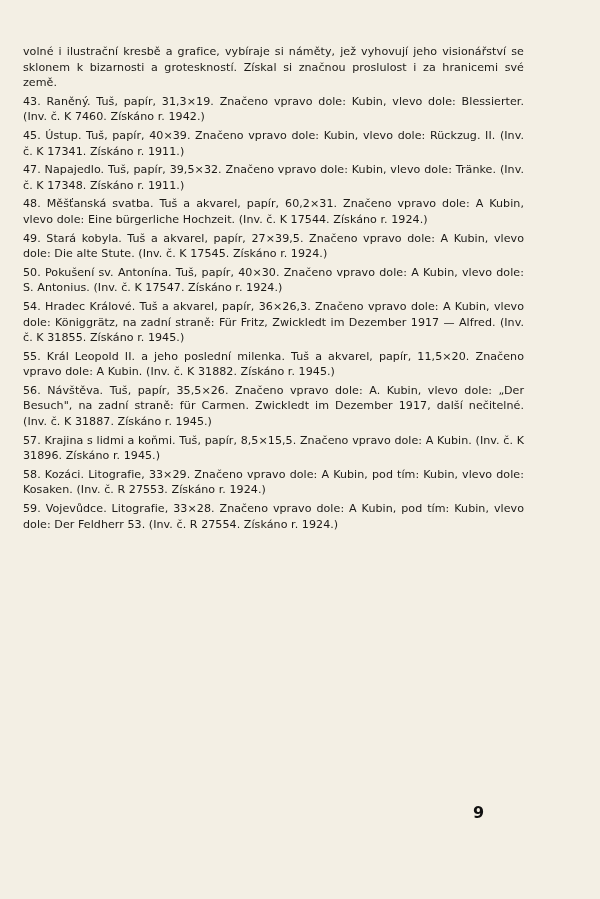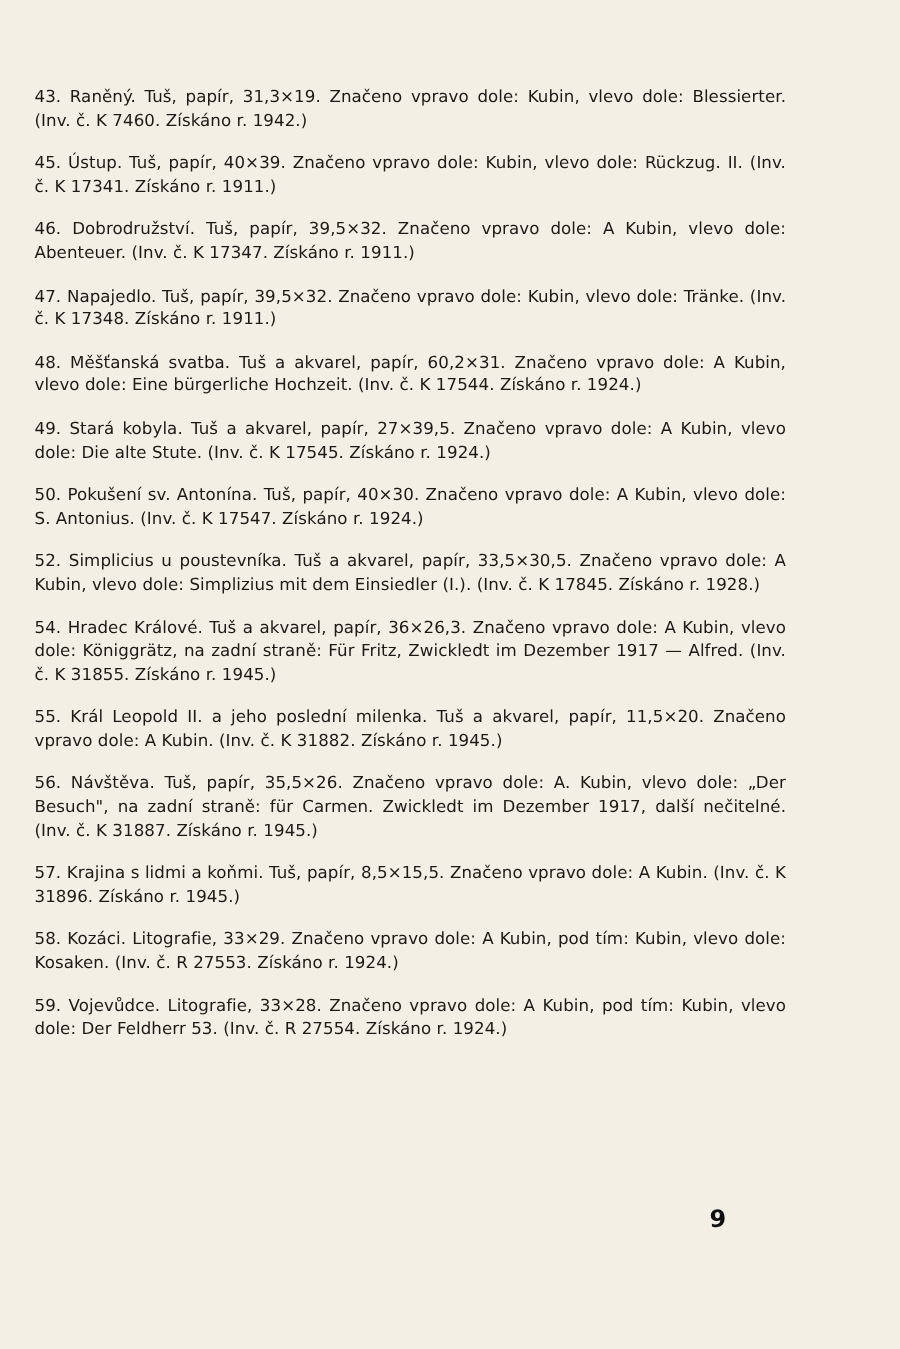--- a/index.html
+++ b/index.html
@@ -15,40 +15,39 @@
     left: 23px; top: 44px;
     width: 501px;
   }
   .intro, .entry {
     font-size: 11.1px;
     line-height: 15.6px;
     text-align: justify;
     letter-spacing: 0.05px;
     margin: 0;
   }
-  .entry { margin-top: 13px; }
+  .entry { margin-top: 3px; }
   .page-number {
     position: absolute;
     left: 473px; top: 803px;
     font-size: 16px; font-weight: bold;
     color: #111;
   }
 </style>
 </head>
 <body>
 
 <div class="page">
+  <p class="intro">volné i ilustrační kresbě a grafice, vybíraje si náměty, jež vyhovují jeho visionářství se sklonem k bizarnosti a groteskností. Získal si značnou proslulost i za hranicemi své země.</p>
   <p class="entry">43. Raněný. Tuš, papír, 31,3×19. Značeno vpravo dole: Kubin, vlevo dole: Blessierter. (Inv. č. K 7460. Získáno r. 1942.)</p>
   <p class="entry">45. Ústup. Tuš, papír, 40×39. Značeno vpravo dole: Kubin, vlevo dole: Rückzug. II. (Inv. č. K 17341. Získáno r. 1911.)</p>
-  <p class="entry">46. Dobrodružství. Tuš, papír, 39,5×32. Značeno vpravo dole: A Kubin, vlevo dole: Abenteuer. (Inv. č. K 17347. Získáno r. 1911.)</p>
   <p class="entry">47. Napajedlo. Tuš, papír, 39,5×32. Značeno vpravo dole: Kubin, vlevo dole: Tränke. (Inv. č. K 17348. Získáno r. 1911.)</p>
   <p class="entry">48. Měšťanská svatba. Tuš a akvarel, papír, 60,2×31. Značeno vpravo dole: A Kubin, vlevo dole: Eine bürgerliche Hochzeit. (Inv. č. K 17544. Získáno r. 1924.)</p>
   <p class="entry">49. Stará kobyla. Tuš a akvarel, papír, 27×39,5. Značeno vpravo dole: A Kubin, vlevo dole: Die alte Stute. (Inv. č. K 17545. Získáno r. 1924.)</p>
   <p class="entry">50. Pokušení sv. Antonína. Tuš, papír, 40×30. Značeno vpravo dole: A Kubin, vlevo dole: S. Antonius. (Inv. č. K 17547. Získáno r. 1924.)</p>
-  <p class="entry">52. Simplicius u poustevníka. Tuš a akvarel, papír, 33,5×30,5. Značeno vpravo dole: A Kubin, vlevo dole: Simplizius mit dem Einsiedler (I.). (Inv. č. K 17845. Získáno r. 1928.)</p>
   <p class="entry">54. Hradec Králové. Tuš a akvarel, papír, 36×26,3. Značeno vpravo dole: A Kubin, vlevo dole: Königgrätz, na zadní straně: Für Fritz, Zwickledt im Dezember 1917 — Alfred. (Inv. č. K 31855. Získáno r. 1945.)</p>
   <p class="entry">55. Král Leopold II. a jeho poslední milenka. Tuš a akvarel, papír, 11,5×20. Značeno vpravo dole: A Kubin. (Inv. č. K 31882. Získáno r. 1945.)</p>
   <p class="entry">56. Návštěva. Tuš, papír, 35,5×26. Značeno vpravo dole: A. Kubin, vlevo dole: „Der Besuch", na zadní straně: für Carmen. Zwickledt im Dezember 1917, další nečitelné. (Inv. č. K 31887. Získáno r. 1945.)</p>
   <p class="entry">57. Krajina s lidmi a koňmi. Tuš, papír, 8,5×15,5. Značeno vpravo dole: A Kubin. (Inv. č. K 31896. Získáno r. 1945.)</p>
   <p class="entry">58. Kozáci. Litografie, 33×29. Značeno vpravo dole: A Kubin, pod tím: Kubin, vlevo dole: Kosaken. (Inv. č. R 27553. Získáno r. 1924.)</p>
   <p class="entry">59. Vojevůdce. Litografie, 33×28. Značeno vpravo dole: A Kubin, pod tím: Kubin, vlevo dole: Der Feldherr 53. (Inv. č. R 27554. Získáno r. 1924.)</p>
 </div>
 
 <div class="page-number">9</div>
 

